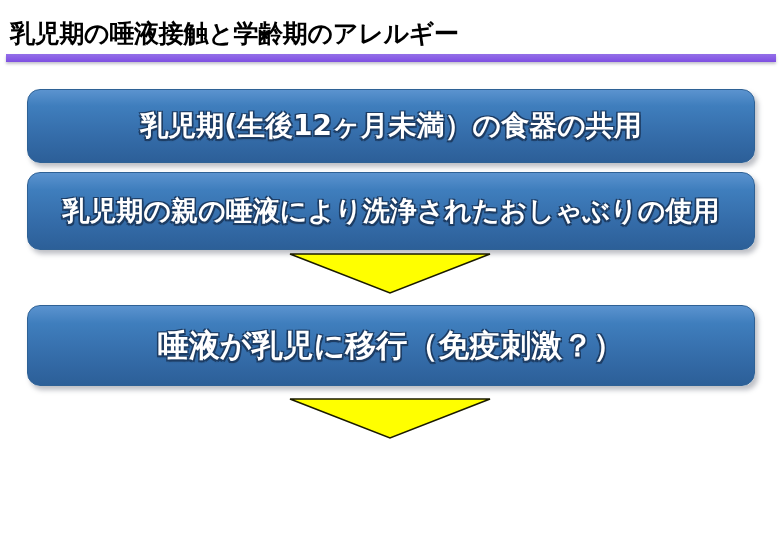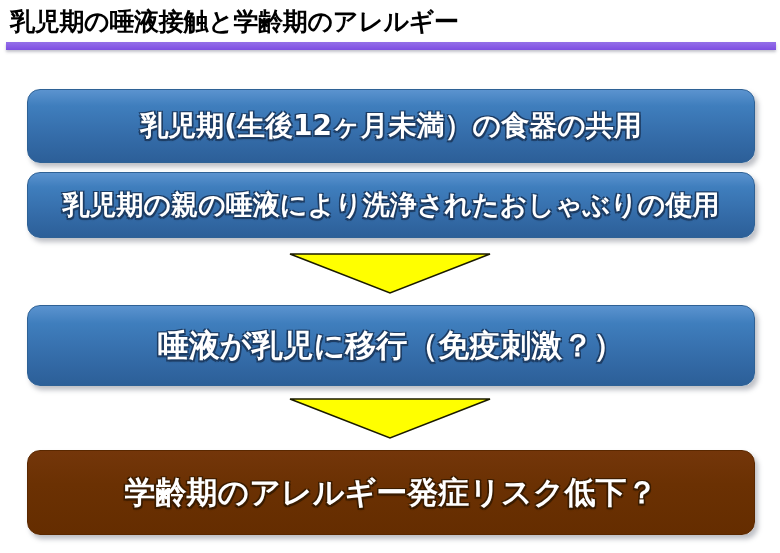--- a/index.html
+++ b/index.html
@@ -20,21 +20,21 @@
     left: 0; top: 0;
     width: 780px;
     height: 553px;
     background: #ffffff;
   }
 
   
   #title-block {
     position: absolute;
     left: 0;
-    top: 0;
+    top: 12px;
     width: 780px;
     height: 52px;
   }
   #slide-title {
     position: absolute;
     left: 10px;
     top: 7px;
     font-size: 25px;
     font-weight: bold;
     color: #000000;
@@ -86,21 +86,21 @@
   .brown .pbox-label {
     text-shadow:
       -1.5px -1.5px 0 #3a1c00,
        1.5px -1.5px 0 #3a1c00,
       -1.5px  1.5px 0 #3a1c00,
        1.5px  1.5px 0 #3a1c00,
        0px    2px   2px rgba(0,0,0,0.40);
   }
 
   #box-dish      { top: 89px;  height: 74px; }
-  #box-pacifier  { top: 172px; height: 66px; align-items: center; }
+  #box-pacifier  { top: 172px; height: 78px; align-items: center; }
   #box-transfer  { top: 305px; height: 81px; }
   #box-outcome   { top: 450px; height: 85px; }
 
   #box-dish      .pbox-label { font-size: 28px; }
   #box-pacifier  .pbox-label { font-size: 27px; }
   #box-transfer  .pbox-label { font-size: 31px; text-align: center; }
   #box-outcome   .pbox-label { font-size: 31px; }
 
   
   .arrow-down {
@@ -139,17 +139,14 @@
   <div id="box-transfer" class="pbox blue">
     <span class="pbox-label">唾液が乳児に移行（免疫刺激？）</span>
   </div>
 
   <div id="arrow-2" class="arrow-down">
     <svg width="202" height="42" viewBox="0 0 202 42" xmlns="http://www.w3.org/2000/svg">
       <polygon points="1,2 201,2 101,41" fill="#ffff00" stroke="#1a1a00" stroke-width="1.6"></polygon>
     </svg>
   </div>
 
-  <div id="box-outcome" class="pbox brown">
-    <span class="pbox-label">学齢期のアレルギー発症リスク低下？</span>
-  </div>
 
 </div>
 
 </body></html>

